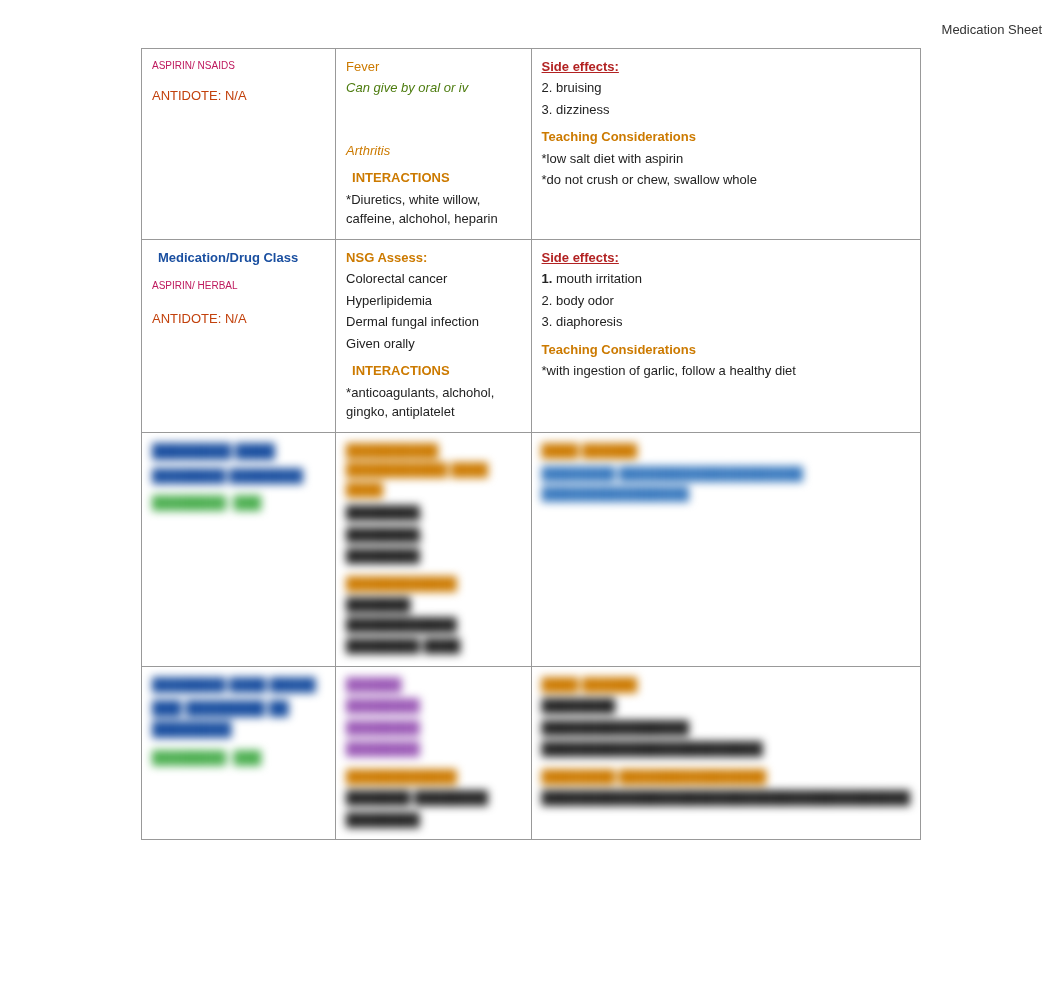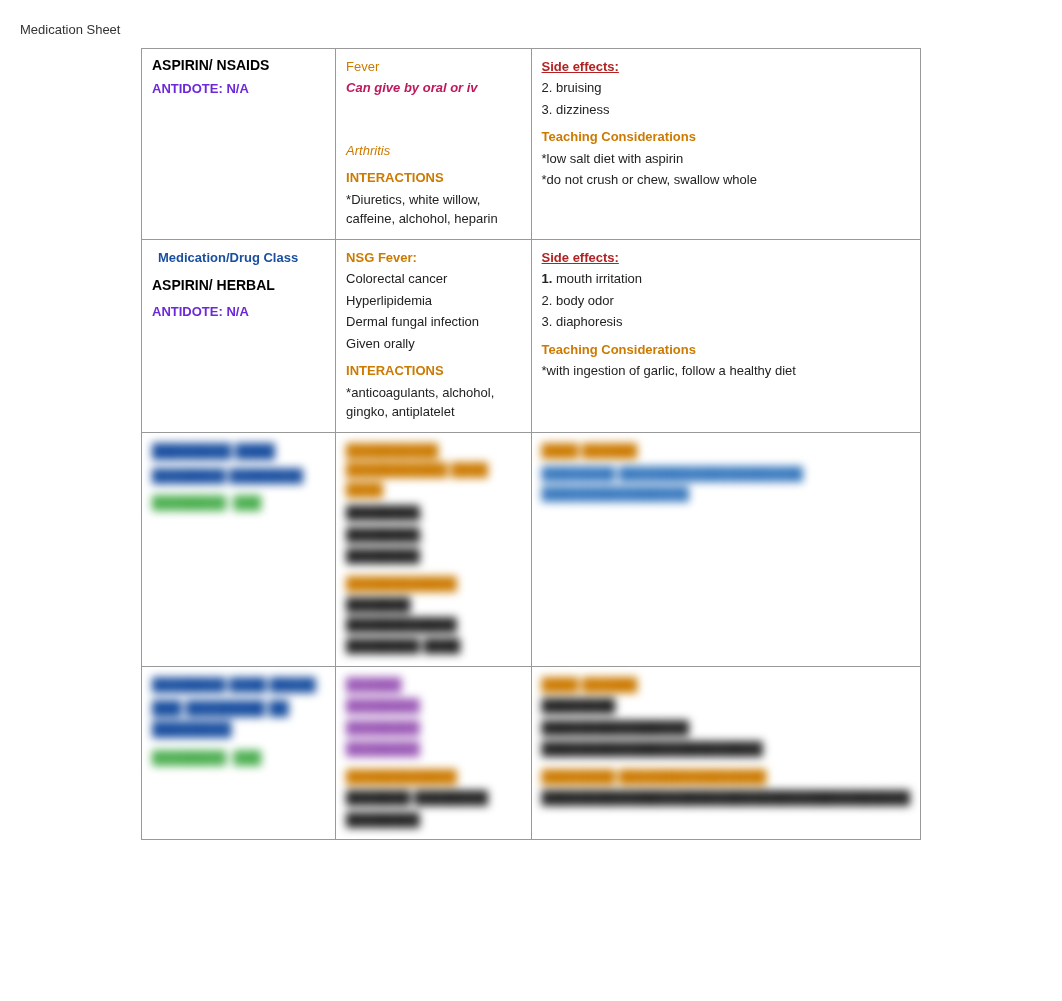--- a/index.html
+++ b/index.html
@@ -4,61 +4,62 @@
   <style>
     * { box-sizing: border-box; margin: 0; padding: 0; }
     body {
       background: #fff;
       font-family: Arial, sans-serif;
       font-size: 13px;
       color: #222;
       padding: 20px;
     }
     .page-title {
-      text-align: left;
+      text-align: right;
       font-size: 13px;
       color: #333;
       margin-bottom: 8px;
     }
     .med-table {
       border-collapse: collapse;
       width: 780px;
       margin: 0 auto;
       border: 1px solid #999;
     }
     .med-table td {
       border: 1px solid #999;
       padding: 8px 10px;
       vertical-align: top;
       width: 33.33%;
     }
     .drug-name {
-      color: #000000;
-      font-weight: bold;
-      font-size: 14px;
+      color: #be185d;
+      font-weight: normal;
+      font-size: 10px;
     }
     .antidote {
-      color: #6d28d9;
-      font-weight: bold;
-      margin-top: 8px;
+      color: #c2410c;
+      font-weight: normal;
+      margin-top: 16px;
       display: block;
     }
     .med-class-label {
       color: #1a4fa0;
       font-weight: bold;
       font-size: 13px;
       padding-left: 6px;
     }
     .nsg-assess-label {
       color: #cc7a00;
       font-weight: bold;
     }
     .interactions-label {
       color: #cc7a00;
       font-weight: bold;
+      margin-left: 6px;
     }
     .side-effects-label {
       color: #b22222;
       font-weight: bold;
       text-decoration: underline;
     }
     .teaching-label {
       color: #cc7a00;
       font-weight: bold;
     }
@@ -77,21 +78,21 @@
 <table class="med-table">
 
   <tbody>
       <tr>
     <td>
       <span class="drug-name">ASPIRIN/ NSAIDS</span>
       <span class="antidote">ANTIDOTE: N/A</span>
     </td>
     <td>
       <p style="color:#cc7a00; ">Fever</p>
-      <p style="color:#be185d; font-style:italic;font-weight:bold;">Can give by oral or iv</p>
+      <p style="color:#4d7c0f; font-style:italic;">Can give by oral or iv</p>
       <p style="color:#cc7a00; font-style:italic;margin-top:43px;">Arthritis</p>
       <p class="section-gap"><span class="interactions-label">INTERACTIONS</span></p>
       <p>*Diuretics, white willow, caffeine, alchohol, heparin</p>
     </td>
     <td>
       <p><span class="side-effects-label">Side effects:</span></p>
       <p>2. bruising</p>
       <p>3. dizziness</p>
       <p class="section-gap"><span class="teaching-label">Teaching Considerations</span></p>
       <p>*low salt diet with aspirin</p>
@@ -99,21 +100,21 @@
     </td>
   </tr>
 
   <tr>
     <td>
       <p><span class="med-class-label">Medication/Drug Class</span></p>
       <p class="section-gap"><span class="drug-name">ASPIRIN/ HERBAL</span></p>
       <span class="antidote">ANTIDOTE: N/A</span>
     </td>
     <td>
-      <p><span class="nsg-assess-label">NSG Fever:</span></p>
+      <p><span class="nsg-assess-label">NSG Assess:</span></p>
       <p>Colorectal cancer</p>
       <p>Hyperlipidemia</p>
       <p>Dermal fungal infection</p>
       <p>Given orally</p>
       <p class="section-gap"><span class="interactions-label">INTERACTIONS</span></p>
       <p>*anticoagulants, alchohol, gingko, antiplatelet</p>
     </td>
     <td>
       <p><span class="side-effects-label">Side effects:</span></p>
       <p><strong>1.</strong> mouth irritation</p>

